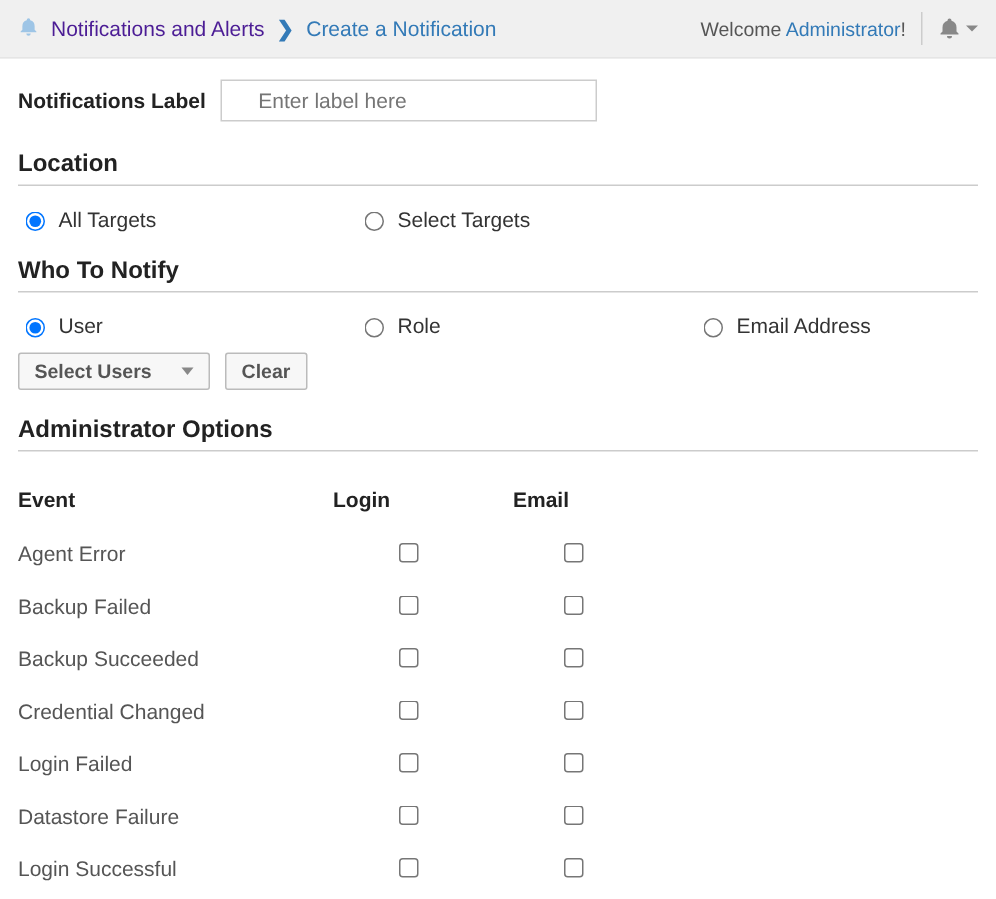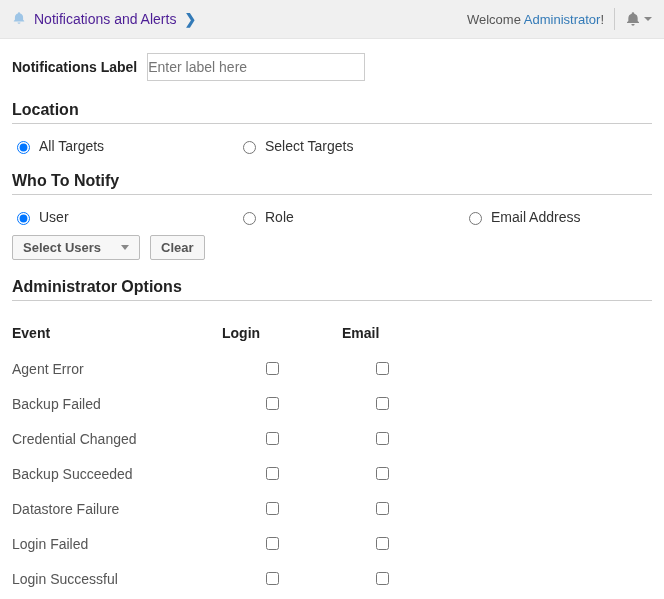--- a/index.html
+++ b/index.html
@@ -46,21 +46,21 @@
   .caret {
     width: 0; height: 0;
     border-left: 4px solid transparent;
     border-right: 4px solid transparent;
     border-top: 4px solid #888;
   }
   .content { padding: 14px 12px 0 12px; }
   .field-row { display:flex; align-items:center; gap:10px; margin-bottom:20px; }
   .field-label { font-weight:bold; color:#222; font-size:14px; }
   input[type="text"].text-in {
-    border:1px solid #ccc; padding:4px 0; font-size:14px; width:218px;
+    border:1px solid #ccc; padding:4px 24px; font-size:14px; width:251px;
     height:28px;
   }
   h3.section {
     font-size:16px; font-weight:bold; color:#222;
     margin:18px 0 4px 0;
   }
   hr.sect-line {
     border:none; border-top:1px solid #ccc; margin:0 0 14px 0;
   }
   .radio-row { display:flex; gap:16px; margin-bottom:8px; }
@@ -108,20 +108,21 @@
 
 <div class="topbar">
   <div class="breadcrumb">
     <span>
       <svg class="bell-icon" viewBox="0 0 24 24" fill="#9ec5e6">
           <path d="M12 2a2 2 0 0 0-2 2v.3A7 7 0 0 0 5 11v4l-2 2v1h18v-1l-2-2v-4a7 7 0 0 0-5-6.7V4a2 2 0 0 0-2-2zm0 20a2.5 2.5 0 0 0 2.5-2.5h-5A2.5 2.5 0 0 0 12 22z"></path>
         </svg>
     </span>
     <a href="#" class="inactive">Notifications and Alerts</a>
     <span class="sep">❯</span>
+    <a href="#">Create a Notification</a>
   </div>
   <div class="top-right">
     <span class="welcome">
       <span>Welcome </span><span class="user">Administrator</span><span>!</span>
     </span>
     <span class="divider-v"></span>
     <span class="top-bell">
       <svg width="16" height="16" viewBox="0 0 24 24" fill="#888">
           <path d="M12 2a2 2 0 0 0-2 2v.3A7 7 0 0 0 5 11v4l-2 2v1h18v-1l-2-2v-4a7 7 0 0 0-5-6.7V4a2 2 0 0 0-2-2zm0 20a2.5 2.5 0 0 0 2.5-2.5h-5A2.5 2.5 0 0 0 12 22z"></path>
         </svg>
@@ -189,36 +190,36 @@
           <td>Agent Error</td>
           <td class="ck"><input type="checkbox" style=""></td>
           <td class="ck2"><input type="checkbox" style=""></td>
         </tr>
         <tr>
           <td>Backup Failed</td>
           <td class="ck"><input type="checkbox" style=""></td>
           <td class="ck2"><input type="checkbox" style=""></td>
         </tr>
         <tr>
+          <td>Backup Succeeded</td>
+          <td class="ck"><input type="checkbox" style=""></td>
+          <td class="ck2"><input type="checkbox" style=""></td>
+        </tr>
+        <tr>
           <td>Credential Changed</td>
           <td class="ck"><input type="checkbox" style=""></td>
           <td class="ck2"><input type="checkbox" style=""></td>
         </tr>
         <tr>
-          <td>Backup Succeeded</td>
+          <td>Login Failed</td>
           <td class="ck"><input type="checkbox" style=""></td>
           <td class="ck2"><input type="checkbox" style=""></td>
         </tr>
         <tr>
           <td>Datastore Failure</td>
-          <td class="ck"><input type="checkbox" style=""></td>
-          <td class="ck2"><input type="checkbox" style=""></td>
-        </tr>
-        <tr>
-          <td>Login Failed</td>
           <td class="ck"><input type="checkbox" style=""></td>
           <td class="ck2"><input type="checkbox" style=""></td>
         </tr>
         <tr>
           <td>Login Successful</td>
           <td class="ck"><input type="checkbox" style=""></td>
           <td class="ck2"><input type="checkbox" style=""></td>
         </tr>
       </tbody>
   </table>

